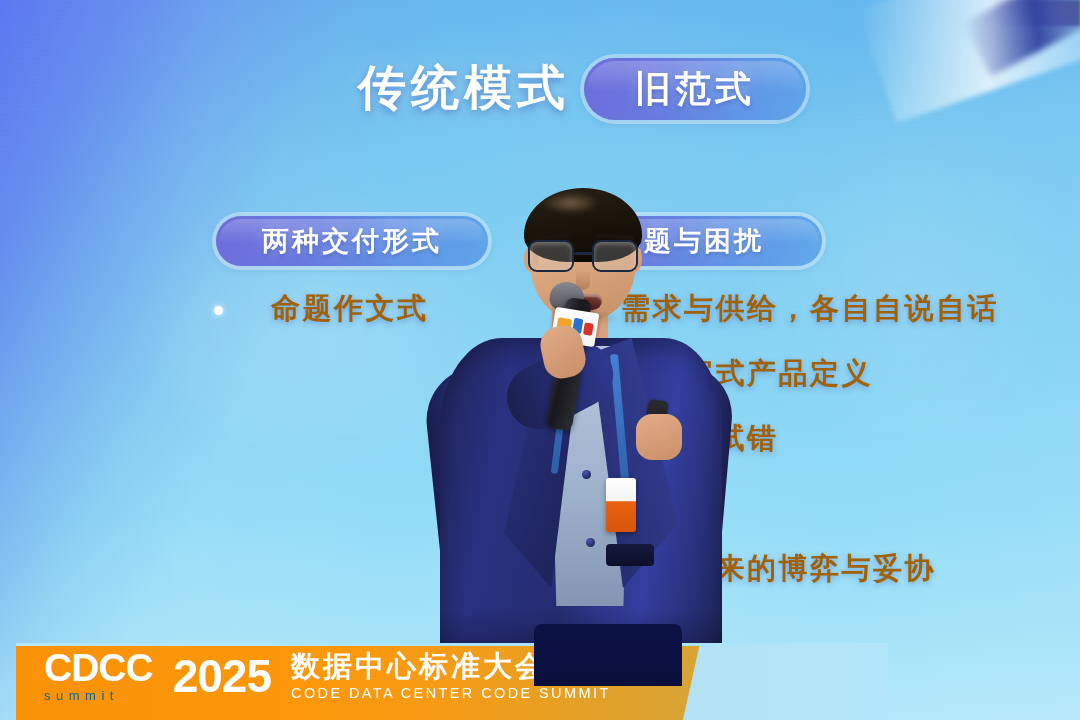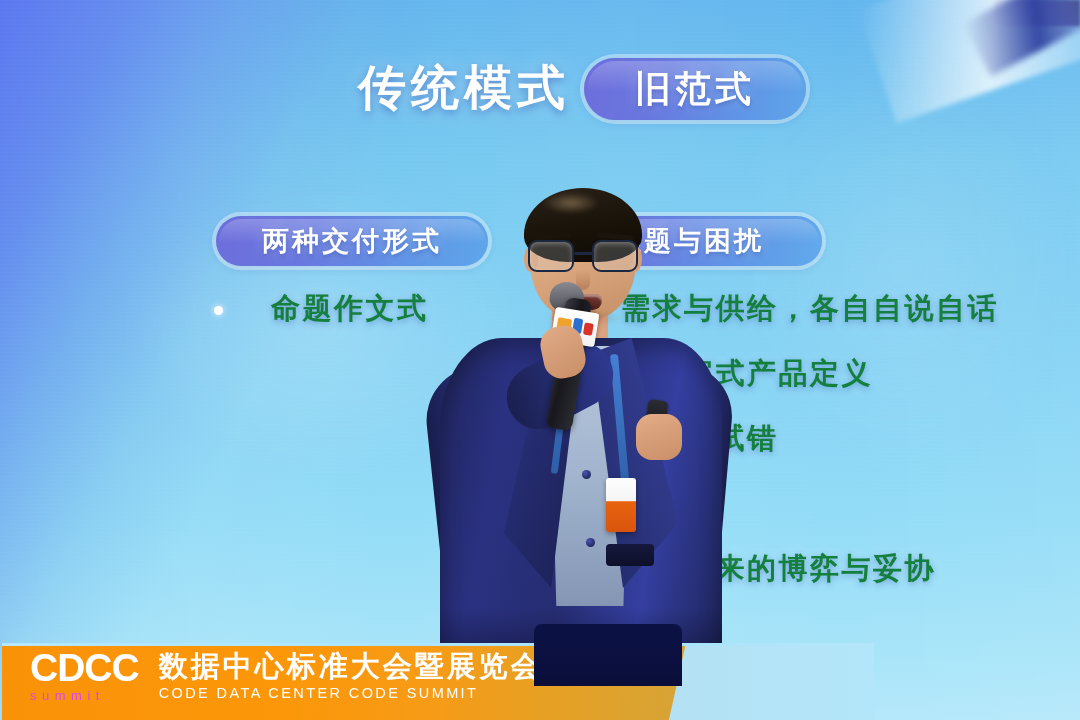--- a/index.html
+++ b/index.html
@@ -120,21 +120,21 @@
   #left-col  { left:214px; top:290px; width:300px; }
   #right-col { left:560px; top:290px; width:470px;text-align:center; }
 
   .bullet { display:flex; align-items:flex-start; gap:14px; margin-bottom:22px; }
   .dot {
     flex:0 0 auto; width:9px; height:9px; border-radius:50%;
     background:#ffffff; margin-top:16px;
     box-shadow:0 0 7px rgba(255,255,255,.85);
   }
   .btext {
-    color:#15803d; font-size:29px; font-weight:700; letter-spacing:2.5px;
+    color:#a16207; font-size:29px; font-weight:700; letter-spacing:2.5px;
     line-height:36px; white-space:nowrap;
     text-shadow:0 2px 6px rgba(40,80,175,.45), 0 0 14px rgba(255,255,255,.28);
   }
   #left-col .btext { padding-left:34px; }
   #right-col .bullet { margin-bottom:29px; }
   #right-col .btext { padding-left:38px; }
   #right-col .dot { opacity:0; } 
 
   
   .person { position:absolute; left:430px; top:178px; width:300px; height:500px; }
@@ -279,21 +279,21 @@
   .btn1 { position:absolute; left:152px; top:292px; width:9px; height:9px; border-radius:50%;
           background:radial-gradient(circle at 35% 30%,#4a55b5,#13173c); }
   .btn2 { position:absolute; left:156px; top:360px; width:9px; height:9px; border-radius:50%;
           background:radial-gradient(circle at 35% 30%,#4a55b5,#13173c); }
   
   .legs { position:absolute; left:60px; top:476px; width:188px; height:120px;
           background:linear-gradient(180deg,#15183a,#0c0e24); border-radius:10px 10px 0 0; }
 
   
   .banner {
-    position:absolute; left:2px; bottom:0; width:872px; height:77px;
+    position:absolute; left:16px; bottom:0; width:872px; height:77px;
     overflow:hidden;
   }
   .banner-blue {
     position:absolute; inset:0;
     background:linear-gradient(90deg,#c8d0b0 0%, #c9d4b8 18%, #b6dced 52%, #b3e6fa 100%);
   }
   .banner-orange {
     position:absolute; left:0; top:0; width:684px; height:77px;
     background:linear-gradient(92deg,#fa9208 0%,#fb9709 42%,#f79b16 62%,#e8a022 78%,#d6a437 100%);
     clip-path:polygon(0 0, 100% 0, 97.5% 100%, 0 100%);
@@ -305,21 +305,21 @@
   .banner-content {
     position:absolute; left:28px; top:6px; display:flex; align-items:center; gap:20px;
   }
   .cdcc-block { display:flex; flex-direction:column; align-items:flex-start; }
   .cdcc-main {
     font-family:"Liberation Sans","DejaVu Sans",sans-serif;
     font-weight:700; font-size:39px; line-height:38px; color:#fff;
     letter-spacing:-1px;
   }
   .cdcc-sub {
-    font-size:13px; color:#d946ef; letter-spacing:5.5px; font-weight:400;
+    font-size:13px; color:#0369a1; letter-spacing:5.5px; font-weight:400;
     margin-top:1px;
   }
   .year {
     font-weight:700; font-size:46px; color:#fff; letter-spacing:-1px; line-height:46px;
   }
   .cn-block { display:flex; flex-direction:column; }
   .cn-main { font-size:29px; font-weight:700; color:#fff; letter-spacing:3px; line-height:32px; }
   .cn-sub { font-size:14.5px; color:#fff; letter-spacing:2.4px; line-height:18px; margin-top:2px; }
 
   
@@ -444,20 +444,21 @@
   <div class="banner">
     <div class="banner-blue"></div>
     <div class="banner-orange"></div>
     <div class="banner-topline"></div>
 
     <div class="banner-content">
       <div class="cdcc-block">
         <div class="cdcc-main">CDCC</div>
         <div class="cdcc-sub">summit</div>
       </div>
+      <div class="year">2025</div>
       <div class="cn-block">
         <div class="cn-main">数据中心标准大会暨展览会</div>
         <div class="cn-sub">CODE DATA CENTER CODE SUMMIT</div>
       </div>
     </div>
   </div>
 
 </div>
 
 </body></html>

